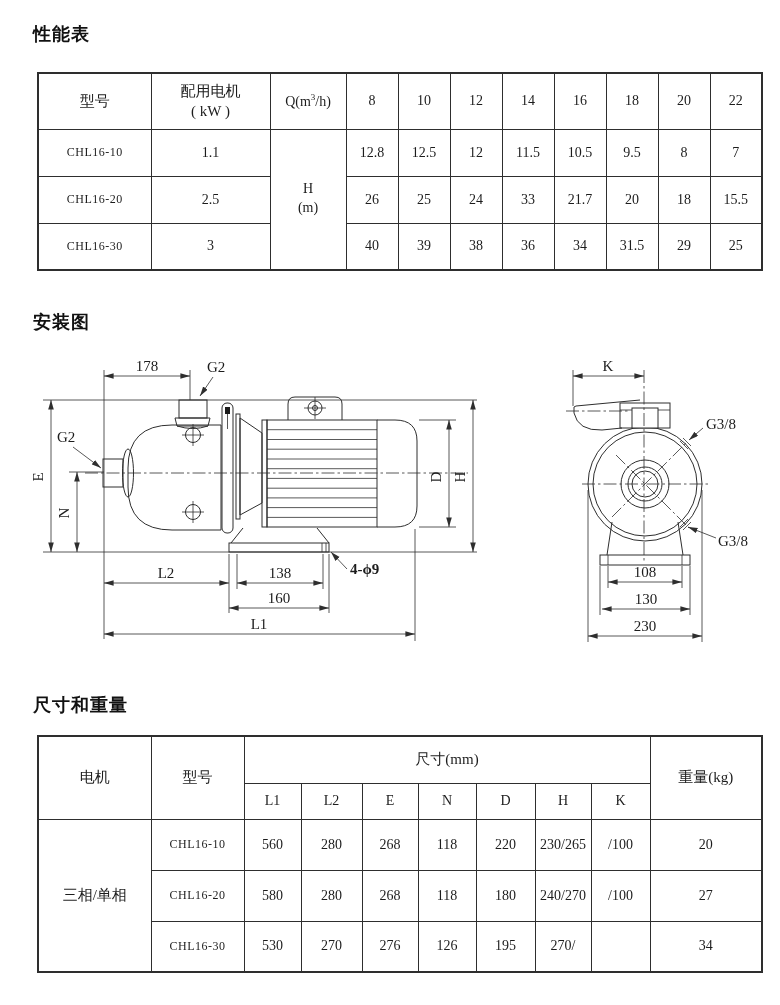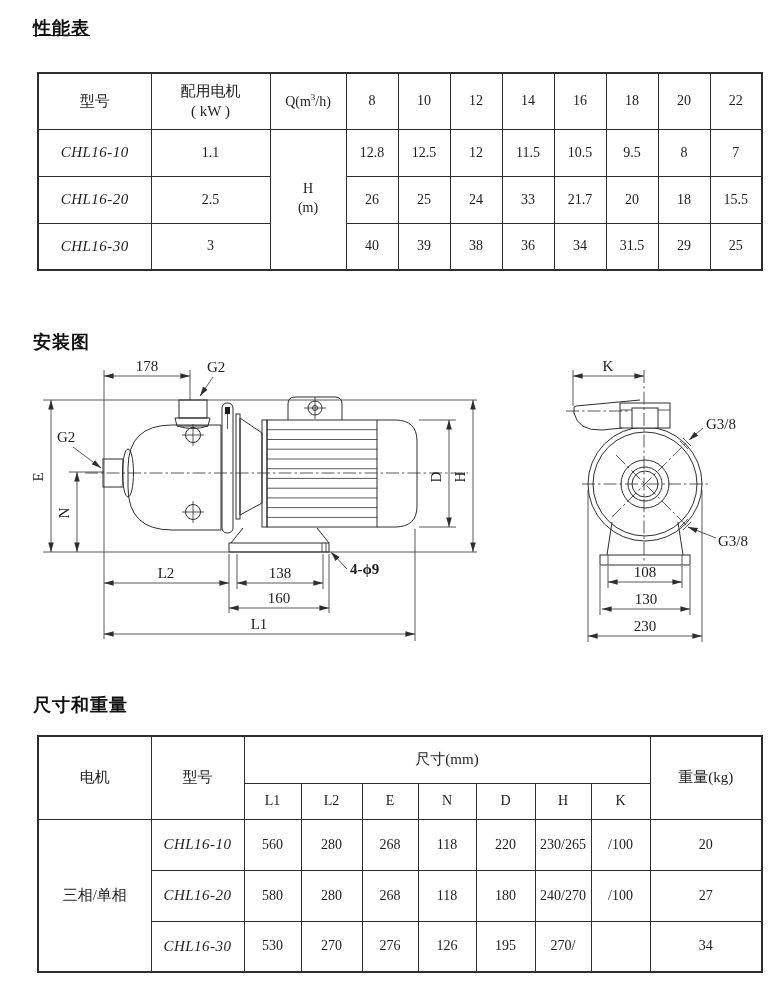--- a/index.html
+++ b/index.html
@@ -1,33 +1,33 @@
 <!DOCTYPE html>
 <html><head>
 <meta charset="utf-8">
 <style>
   html,body{margin:0;padding:0;background:#fff;}
   body{width:780px;height:1005px;position:relative;overflow:hidden;
        font-family:"Liberation Serif",serif;color:#1c1c1c;}
   .sec-title{position:absolute;left:33px;margin:0;
        font-family:"Liberation Sans",sans-serif;font-weight:bold;
        font-size:18px;color:#111;letter-spacing:1px;}
-  #title-performance{top:16px;text-decoration:underline;}
-  #title-installation{top:310px;margin-top:20px;}
+  #title-performance{top:22px;}
+  #title-installation{top:310px;}
   #title-dimensions{top:693px;}
 
   table.sheet{position:absolute;left:37px;border-collapse:collapse;
        table-layout:fixed;background:#fff;border:2px solid #2e2e2e;}
   #perf-table{top:72px;width:724px;}
   #dims-table{top:735px;width:724px;}
   .sheet th,.sheet td{border:1px solid #2e2e2e;text-align:center;
        vertical-align:middle;font-weight:normal;font-size:14px;
        padding:0;overflow:hidden;}
   .sheet .zh{font-size:15px;}
-  .sheet .model{font-size:15px;letter-spacing:0.5px;font-style:italic;}
+  .sheet .model{font-size:12px;letter-spacing:0.5px;}
   .h56{height:56px;} .h47{height:47px;} .h36{height:36px;} .h51{height:51px;}
   sup.s3{font-size:9px;}
   .two-line div{line-height:1.35;font-family:Liberation Serif, serif;}
 
   svg text{font-family:"Liberation Serif",serif;font-size:15px;fill:#1c1c1c;}
   svg .bold{font-weight:bold;font-size:15px;}
   svg .ln{stroke:#2e2e2e;stroke-width:1;fill:none;}
   svg .thin{stroke:#2e2e2e;stroke-width:0.8;fill:none;}
   svg .cl{stroke:#2e2e2e;stroke-width:0.8;fill:none;stroke-dasharray:13 3 2.5 3;}
   svg .wh{fill:#fff;stroke:#2e2e2e;stroke-width:1;}

